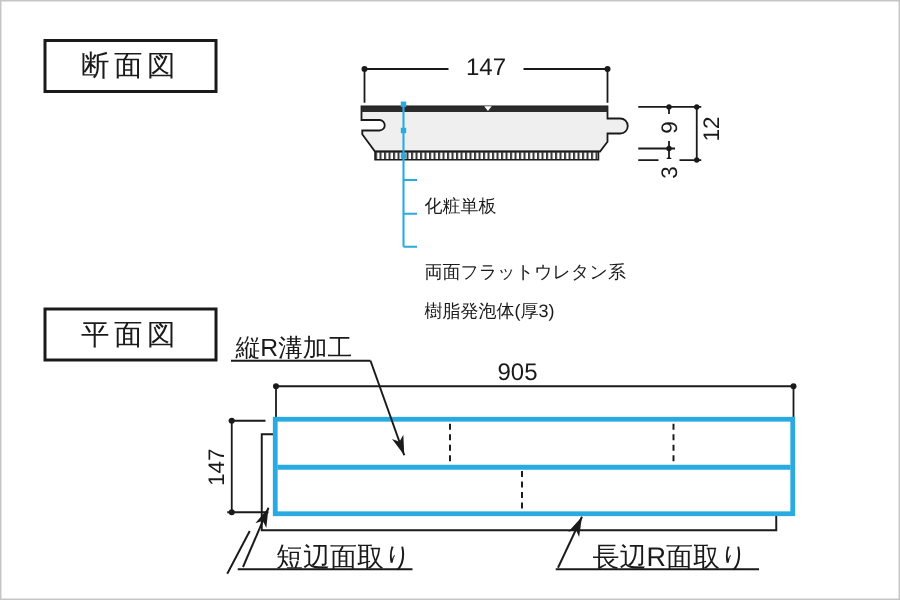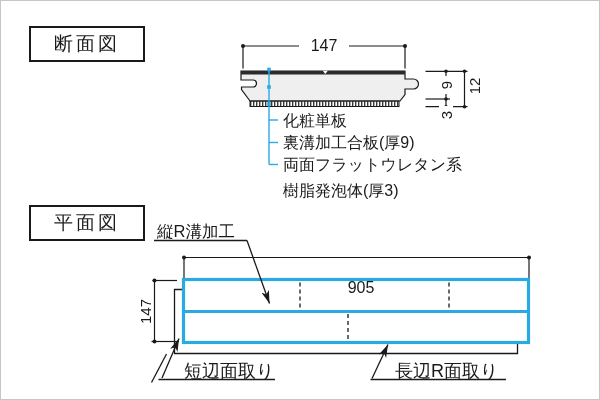--- a/index.html
+++ b/index.html
@@ -7,21 +7,21 @@
         border:1px solid #c6c6c6;box-sizing:border-box;overflow:hidden;
         font-family:"Liberation Sans",sans-serif;color:#1a1a1a;padding-left:12px;}
   #draw{position:absolute;left:0;top:0;}
   .titlebox{position:absolute;width:112px;height:32px;border:2px solid #1a1a1a;
             display:flex;align-items:center;justify-content:center;
             font-size:19px;letter-spacing:3px;background:#fff;}
   .dimnum{position:absolute;font-size:16px;text-align:center;}
   .whitebg{background:#fff;}
   .rot{position:absolute;display:flex;align-items:center;justify-content:center;
        transform:rotate(-90deg);font-size:15px;}
-  .cslabel{position:absolute;font-size:16px;line-height:15px;}
+  .cslabel{position:absolute;font-size:12px;line-height:15px;margin-top:17px;}
   .callout{position:absolute;font-size:18px;}
 </style>
 </head>
 <body>
 
 <div id="page">
 
   <svg id="draw" width="600" height="400" viewBox="0 0 600 400">
     <defs>
       <pattern id="hatch" width="3" height="8" patternUnits="userSpaceOnUse">
@@ -126,23 +126,22 @@
       <span>平面図</span>
     </div>
 
   <div class="dimnum whitebg" style="left:298px;top:36px;width:50px;">147</div>
 
   <div class="rot whitebg" style="left:435.5px;top:77px;width:18px;height:14px;">9</div>
   <div class="rot" style="left:462.5px;top:77.5px;width:20px;height:14px;">12</div>
   <div class="rot whitebg" style="left:435.5px;top:106.5px;width:18px;height:14px;">3</div>
 
   <div class="cslabel" style="left:282px;top:111.5px;">化粧単板</div>
-  <div class="cslabel" style="left:282px;top:134px;">裏溝加工合板(厚9)</div>
   <div class="cslabel" style="left:282px;top:156px;">両面フラットウレタン系</div>
   <div class="cslabel" style="left:282px;top:182px;">樹脂発泡体(厚3)</div>
 
-  <div class="dimnum" style="left:336px;top:239px;width:48px;margin-top:39px;">905</div>
+  <div class="dimnum" style="left:320px;top:239px;width:48px;">905</div>
   <div class="rot" style="left:127px;top:302.5px;width:34px;height:15px;">147</div>
 
   <div class="callout" style="left:156px;top:220px;font-size:16.5px;text-align:right;">縦R溝加工</div>
   <div class="callout" style="left:183px;top:358px;">短辺面取り</div>
   <div class="callout" style="left:394px;top:358px;">長辺R面取り</div>
 </div>
 
 </body></html>

